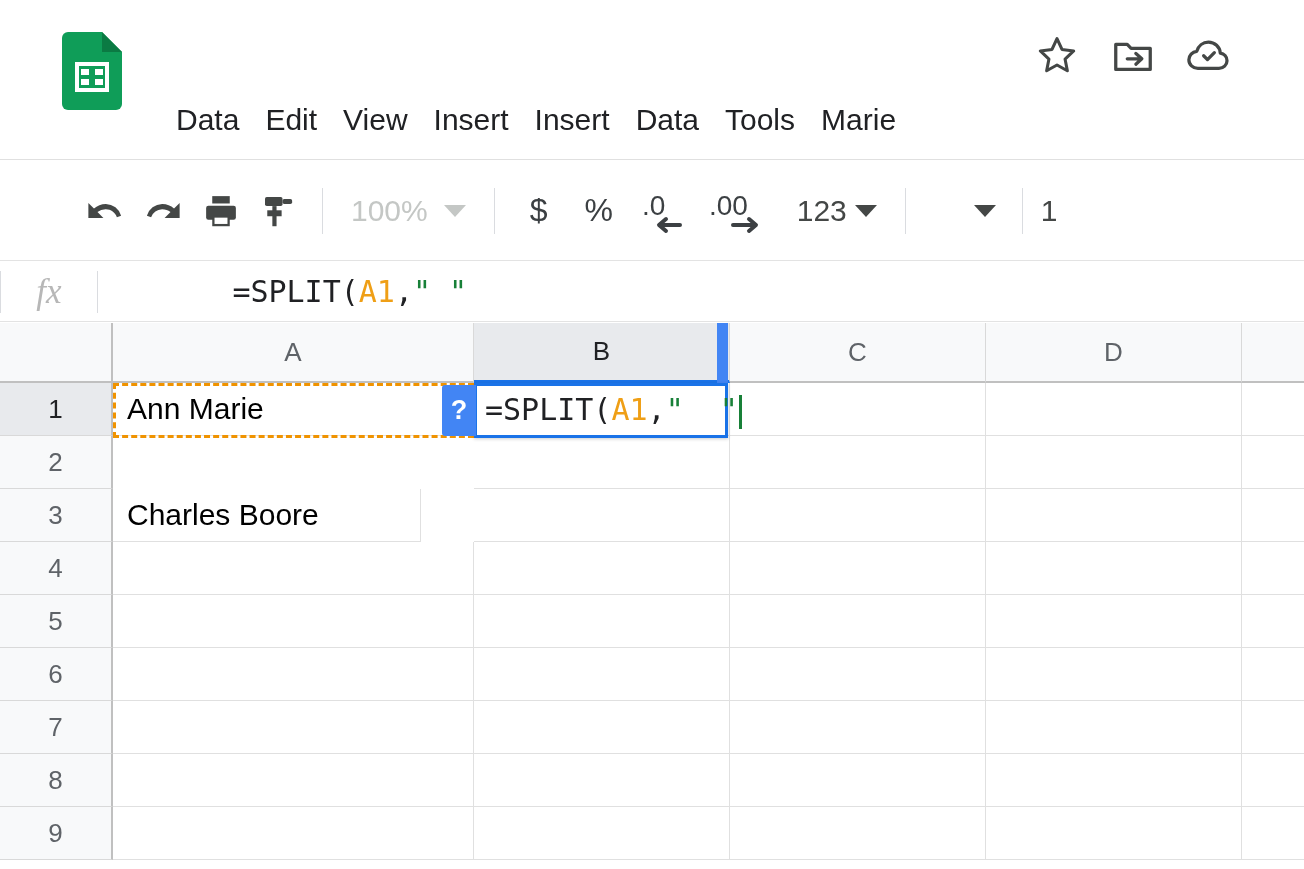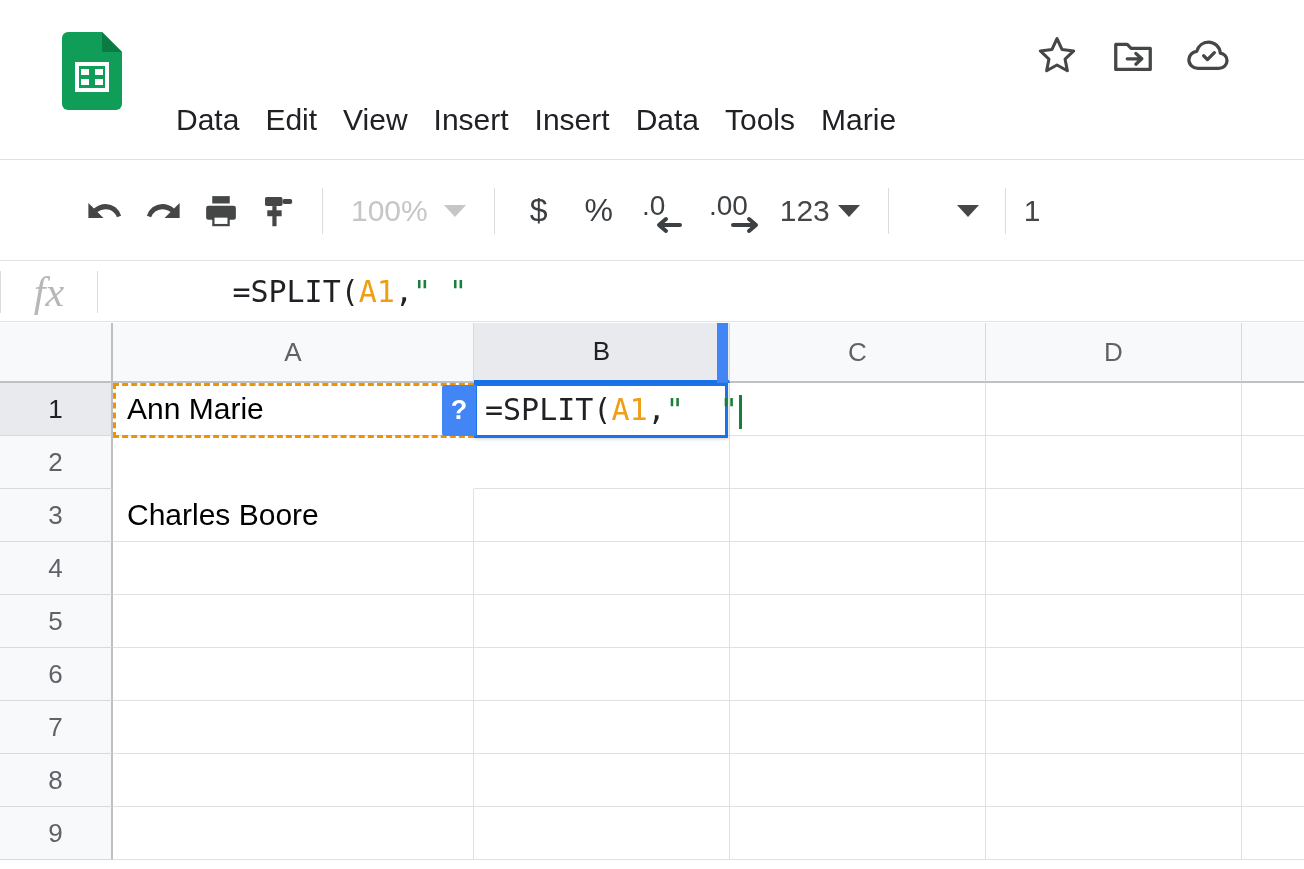--- a/index.html
+++ b/index.html
@@ -74,21 +74,21 @@
     width: 200px; padding-left: 18px; font-size: 32px; color: #202124;
     display: flex; align-items: center; cursor: text;
   }
   #namebox-caret {
     width: 0; height: 0; border-left: 12px solid transparent; border-right: 12px solid transparent;
     border-top: 14px solid #444746; margin-left: 62px; cursor: pointer;
   }
   .fb-sep { width: 1px; height: 42px; background: #dadce0; }
   #fx-icon {
     width: 96px; text-align: center; font-family: "Liberation Serif", serif;
-    font-style: italic; font-size: 42px; color: #b7b7b7; user-select: none;
+    font-style: italic; font-size: 35px; color: #b7b7b7; user-select: none;
   }
   #formula-text {
     padding-left: 26px; font-family: "DejaVu Sans Mono", monospace;
     font-size: 30px; color: #202124; letter-spacing: 0px; white-space: pre;
   }
   .ref-orange { color: #ef9f16; }
   .str-green { color: #188038; }
 
   
   #grid { position: absolute; left: 0; top: 323px; width: 1304px; height: 546px; background: #fff; }
@@ -256,21 +256,21 @@
         <path d="M46 42H26m6-6l-7 6 7 6" fill="none" stroke="#3c4043" stroke-width="4" stroke-linecap="round" stroke-linejoin="round"></path>
       </svg>
     </div>
     <div class="tb-btn" style="width:78px;">
       <svg width="70" height="56" viewBox="0 0 70 56">
         <text x="4" y="32" font-family="Liberation Sans, sans-serif" font-size="28" fill="#3c4043">.00</text>
         <path d="M28 42h22m-6-6l7 6-7 6" fill="none" stroke="#3c4043" stroke-width="4" stroke-linecap="round" stroke-linejoin="round"></path>
       </svg>
     </div>
 
-    <div class="tb-text" style="margin-left:1px;">
+    <div class="tb-text" style="margin-left:18px;">
       <span>123</span>
       <span class="caret" style="margin-left:8px;"></span>
     </div>
 
     <div class="tb-sep" style="margin-left:28px;margin-right:28px;"></div>
 
     <div class="tb-text">
       <span class="caret" style="margin-left:40px;"></span>
     </div>
 
@@ -343,21 +343,21 @@
     <div id="cells">
         <div class="cell" style="left: 0px; width: 361px; top: 0px;">Ann Marie</div>
         <div class="cell" style="left: 361px; width: 256px; top: 0px;"></div>
         <div class="cell" style="left: 617px; width: 256px; top: 0px;"></div>
         <div class="cell" style="left: 873px; width: 256px; top: 0px;"></div>
         <div class="cell" style="left: 1129px; width: 180px; top: 0px;"></div>
         <div class="cell" style="left: 361px; width: 256px; top: 53px;"></div>
         <div class="cell" style="left: 617px; width: 256px; top: 53px;"></div>
         <div class="cell" style="left: 873px; width: 256px; top: 53px;"></div>
         <div class="cell" style="left: 1129px; width: 180px; top: 53px;"></div>
-        <div class="cell" style="left: 0px; width: 361px; top: 106px; text-align: center;">Charles Boore</div>
+        <div class="cell" style="left: 0px; width: 308px; top: 106px; text-align: center;">Charles Boore</div>
         <div class="cell" style="left: 361px; width: 256px; top: 106px;"></div>
         <div class="cell" style="left: 617px; width: 256px; top: 106px;"></div>
         <div class="cell" style="left: 873px; width: 256px; top: 106px;"></div>
         <div class="cell" style="left: 1129px; width: 180px; top: 106px;"></div>
         <div class="cell" style="left: 0px; width: 361px; top: 159px;"></div>
         <div class="cell" style="left: 361px; width: 256px; top: 159px;"></div>
         <div class="cell" style="left: 617px; width: 256px; top: 159px;"></div>
         <div class="cell" style="left: 873px; width: 256px; top: 159px;"></div>
         <div class="cell" style="left: 1129px; width: 180px; top: 159px;"></div>
         <div class="cell" style="left: 0px; width: 361px; top: 212px;"></div>

